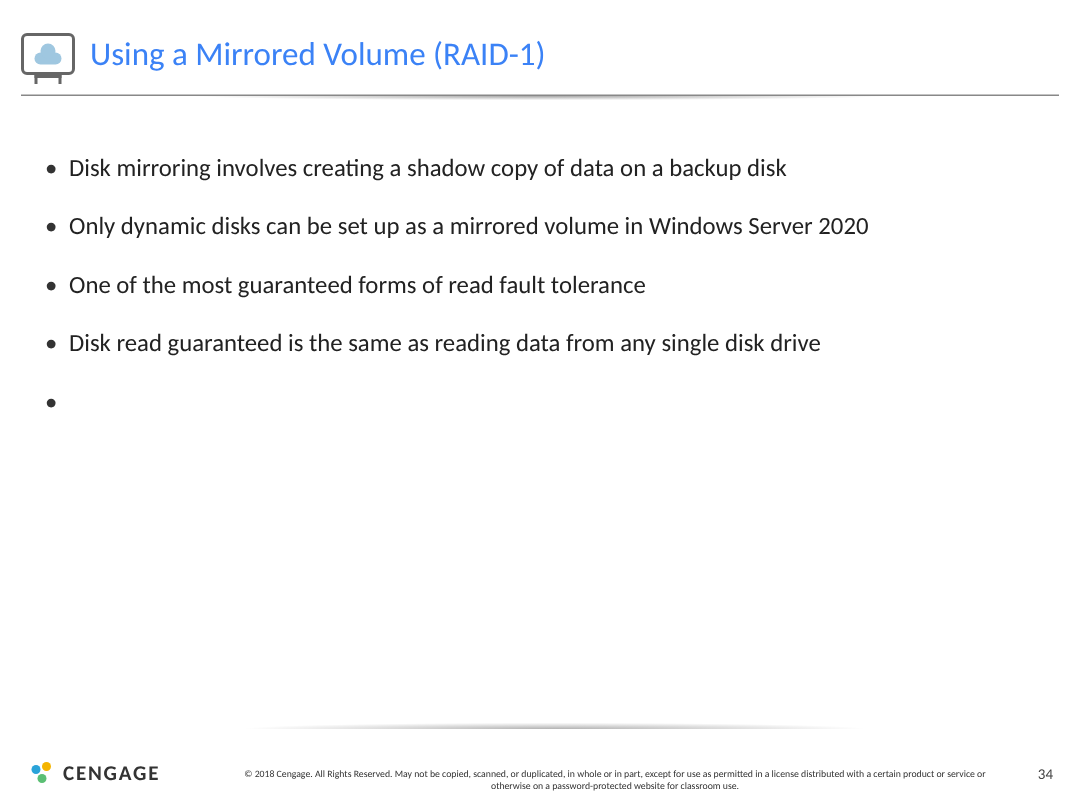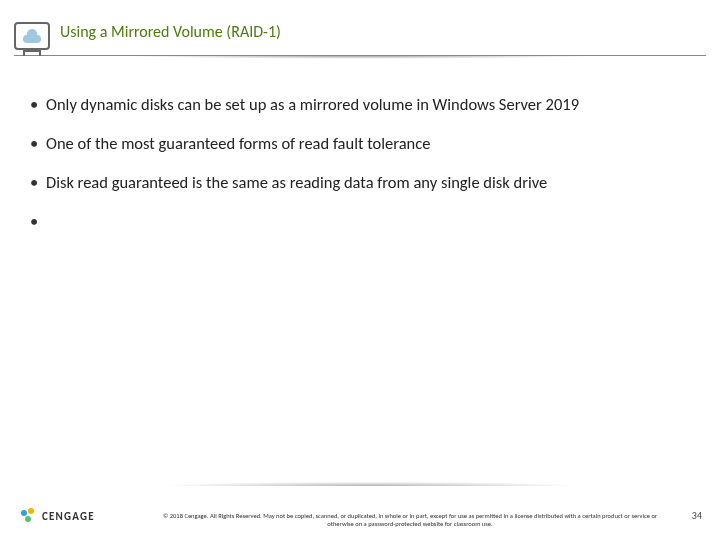--- a/index.html
+++ b/index.html
@@ -1,21 +1,21 @@
 <!DOCTYPE html>
 <html><head>
 <meta charset="utf-8">
 <style>
   * { margin: 0; padding: 0; box-sizing: border-box; }
   html, body { width: 720px; height: 540px; font-family: Calibri, "Segoe UI", Arial, sans-serif; background: #fff; color: #222; overflow: hidden; }
   .slide { position: relative; width: 720px; height: 540px; }
 
   
   .header { position: relative; padding: 22px 0 10px 60px; }
-  .title { font-size: 16px; font-weight: 400; color: #4d7c0f; }
+  .title { font-size: 22px; font-weight: 400; color: #3b82f6; }
   .icon-box {
     position: absolute; left: 14px; top: 22px; width: 36px; height: 28px;
     border: 2px solid #666; border-radius: 4px; background: #fff;
     display: flex; align-items: center; justify-content: center;
   }
   .icon-box::after {
     content: ""; position: absolute; bottom: -8px; left: 50%; transform: translateX(-50%);
     width: 14px; height: 4px; border-top: 2px solid #666; border-left: 2px solid #666; border-right: 2px solid #666;
   }
   .cloud-icon { width: 22px; height: 14px; position: relative; }
@@ -45,41 +45,42 @@
   .footer-shadow {
     position: absolute; top: 0; left: 60px; right: 40px; height: 6px;
     background: radial-gradient(ellipse 48% 100% at 50% 100%, rgba(0,0,0,0.30), transparent 70%);
   }
   .brand { position: absolute; left: 20px; bottom: 16px; display: flex; align-items: center; gap: 6px; }
   .brand-logo { width: 16px; height: 16px; position: relative; }
   .brand-logo span { position: absolute; width: 6px; height: 6px; border-radius: 50%; }
   .brand-logo .d1 { background: #2aa3d9; left: 1px; top: 2px; }
   .brand-logo .d2 { background: #f4b400; left: 8px; top: 0; }
   .brand-logo .d3 { background: #5bbf74; left: 5px; top: 8px; }
-  .brand-text { font-size: 11px; letter-spacing: 1.2px; font-weight: 600; color: #333; }
+  .brand-text { font-size: 14px; letter-spacing: 1.2px; font-weight: 600; color: #333; }
   .copyright { position: absolute; left: 160px; right: 60px; bottom: 12px; font-size: 6.5px; line-height: 1.25; color: #333; text-align: center; }
   .pagenum { position: absolute; right: 18px; bottom: 18px; font-size: 10px; color: #444; }
 </style>
 </head>
 <body>
 
 <div class="slide">
 
   <div class="header">
     <div class="icon-box">
       <div class="cloud-icon"></div>
     </div>
     <div class="title">Using a Mirrored Volume (RAID-1)</div>
   </div>
   <div class="hr-line"></div>
   <div class="shadow-line"></div>
 
   <div class="body">
     <ul class="b1">
-      <li><span>Only dynamic disks can be set up as a mirrored volume in Windows Server 2019</span></li>
+      <li><span>Disk mirroring involves creating a shadow copy of data on a backup disk</span></li>
+      <li><span>Only dynamic disks can be set up as a mirrored volume in Windows Server 2020</span></li>
       <li><span>One of the most guaranteed forms of read fault tolerance</span></li>
       <li><span>Disk read guaranteed is the same as reading data from any single disk drive</span></li>
       <li>
       </li>
     </ul>
   </div>
 
   <div class="footer">
     <div class="footer-shadow"></div>
     <div class="brand">

